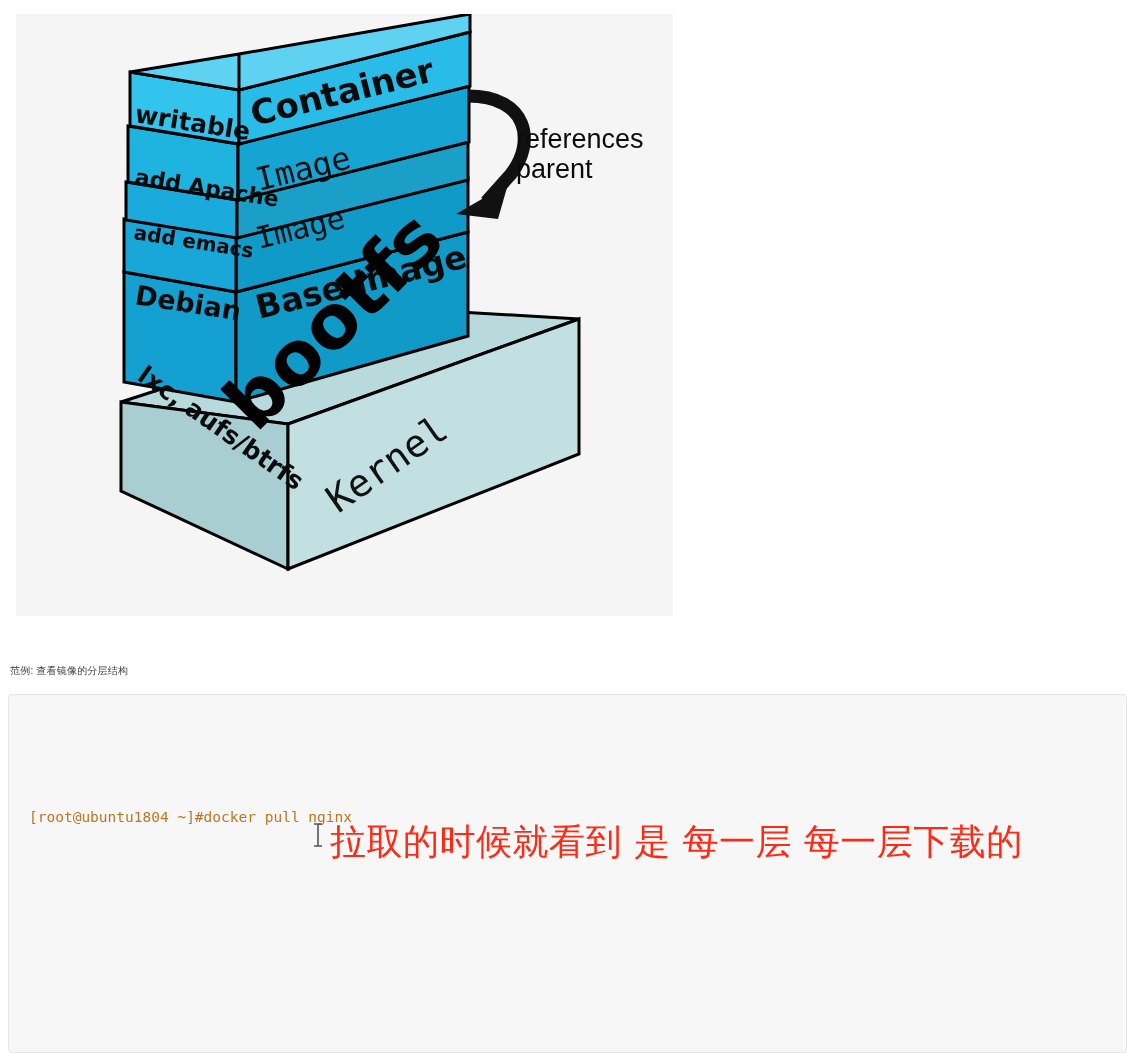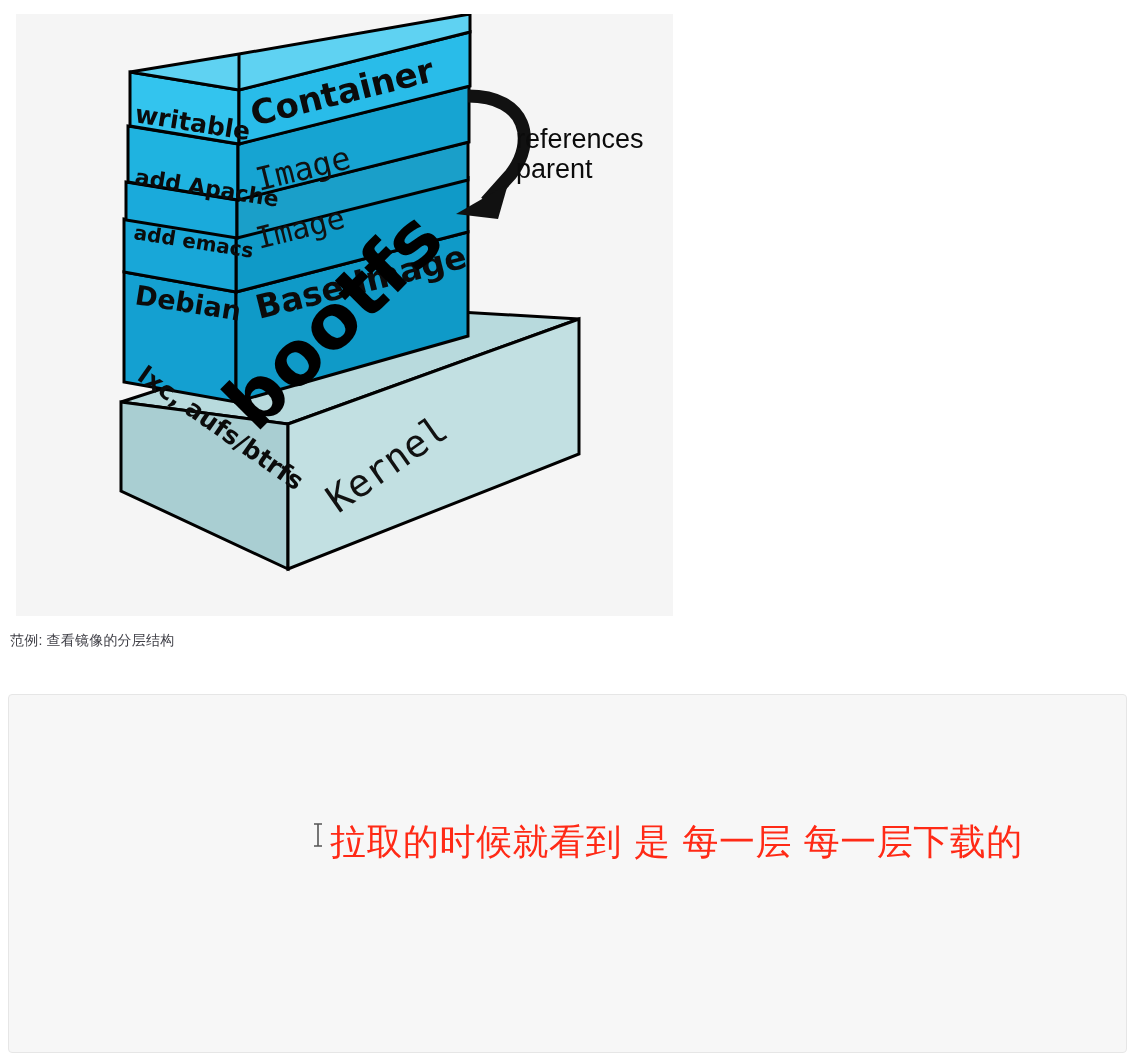--- a/index.html
+++ b/index.html
@@ -27,22 +27,22 @@
     height: 602px;
     background: #f5f5f5;
     overflow: hidden;
   }
   .figure-svg { display: block; width: 657px; height: 602px; }
 
   
   .caption {
     position: absolute;
     left: 10px;
-    top: 632px;
-    font-size: 14px;
+    top: 664px;
+    font-size: 10px;
     color: #3f3f46;
     letter-spacing: 0.2px;
     white-space: nowrap;
   }
 
   
   .code-block {
     position: absolute;
     left: 8px;
     top: 694px;
@@ -158,20 +158,21 @@
       <text x="500" y="134" font-size="27" font-family="&quot;Liberation Sans&quot;, sans-serif" fill="#0b0b0b">references</text>
       <text x="500" y="164" font-size="27" font-family="&quot;Liberation Sans&quot;, sans-serif" fill="#0b0b0b">parent</text>
     </svg>
   </div>
 
   <div class="caption">范例: 查看镜像的分层结构</div>
 
   <div class="code-block">
     <div class="code-inner">
 
+      <div class="cl"><span class="tok-cmd">[root@ubuntu1804 ~]#docker pull nginx</span></div>
 
 
       <div class="cl"></div>
 
       
 
       
 
       
 

